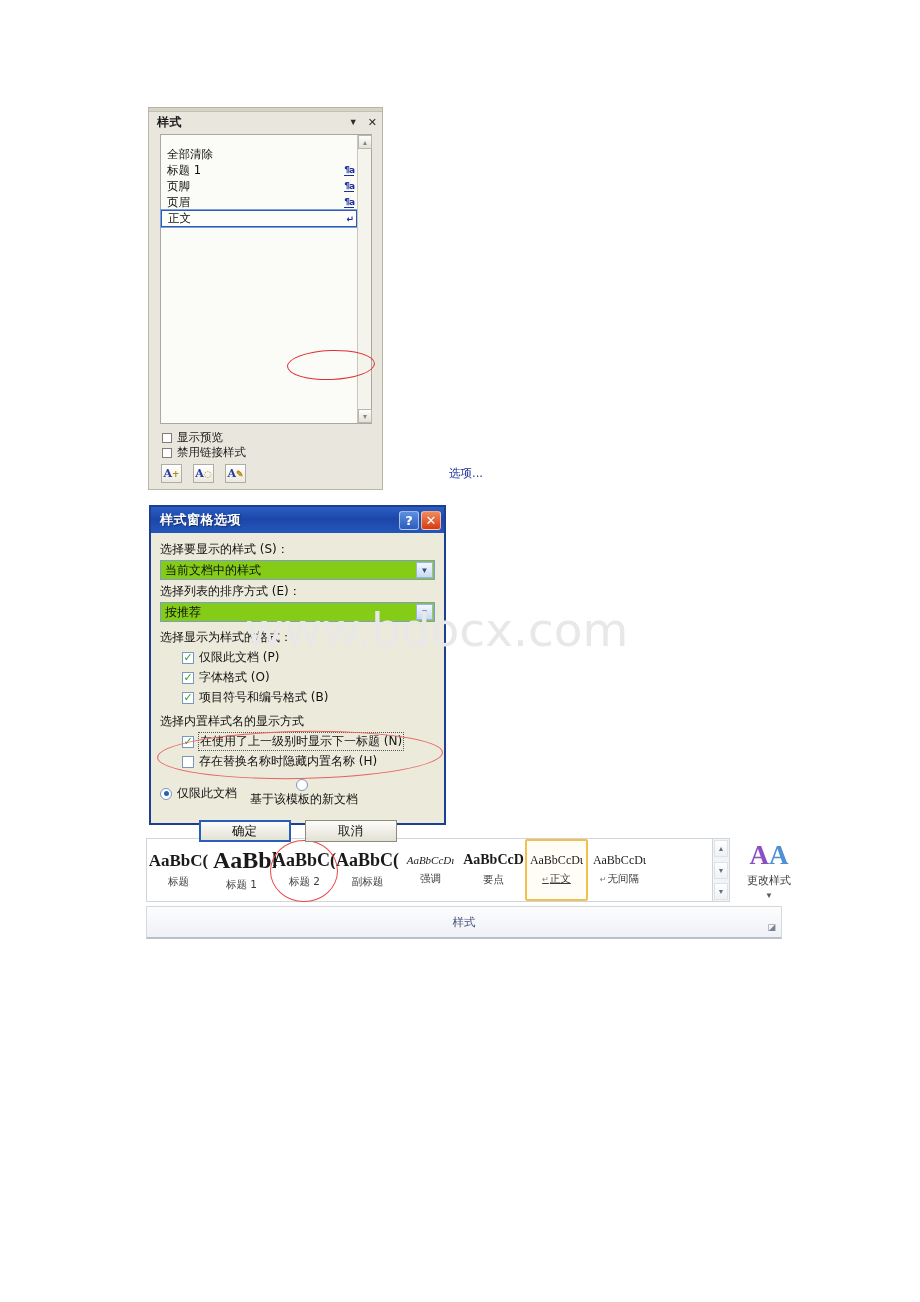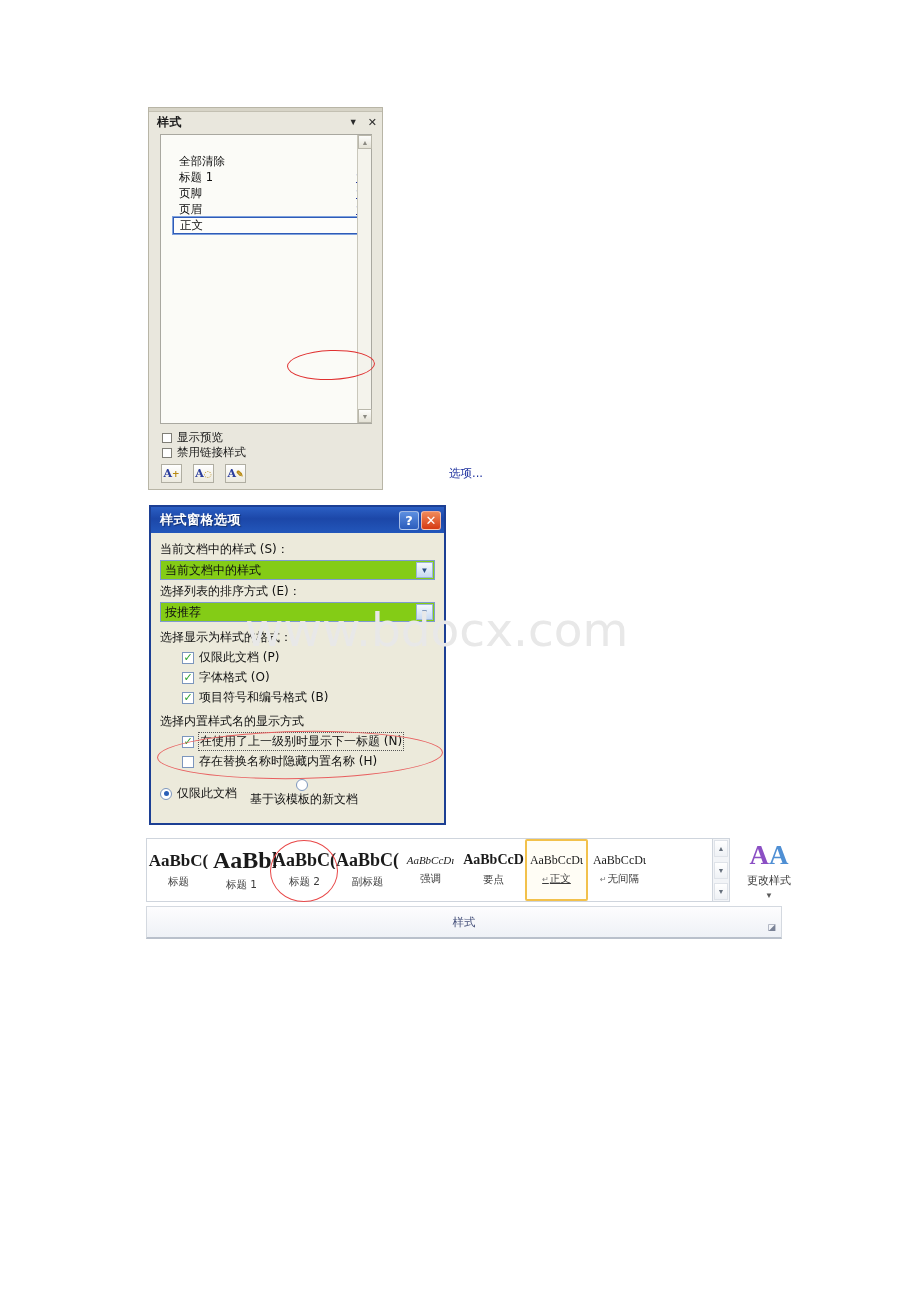--- a/index.html
+++ b/index.html
@@ -83,23 +83,23 @@
     left: 11px;
     top: 26px;
     width: 212px;
     height: 290px;
     background: #fbfbf7;
     border: 1px solid #a9a8a0;
     box-sizing: border-box;
   }
   .style-list-inner {
     position: absolute;
-    left: 12px; top: 0;
+    left: 0; top: 0;
     width: 196px;
-    padding-top: 18px;
+    padding-top: 11px;
   }
   .style-row {
     height: 16px;
     display: flex;
     align-items: center;
     padding: 0 3px 0 6px;
     box-sizing: border-box;
     font-size: 11.5px;
     color: #111;
     font-family: "DejaVu Sans", sans-serif;
@@ -617,21 +617,21 @@
 <div id="dialog">
   <div id="dialog-titlebar">
     <span id="dialog-title">样式窗格选项</span>
     <span class="tb-spacer"></span>
     <span class="titlebtn help">?</span>
     <span class="titlebtn close">✕</span>
   </div>
 
   <div id="dialog-body">
 
-    <div class="dlg-label">当前文档中的样式 (S)：</div>
+    <div class="dlg-label">选择要显示的样式 (S)：</div>
     <div class="dlg-combo">
       <span class="val">当前文档中的样式</span>
       <span class="arrow">▼</span>
     </div>
 
     <div class="dlg-label">选择列表的排序方式 (E)：</div>
     <div class="dlg-combo">
       <span class="val">按推荐</span>
       <span class="arrow">▼</span>
     </div>
@@ -666,20 +666,24 @@
       <span class="radio">
           <span class="dot"></span>
         </span>
       <span>仅限此文档</span>
       <span class="opt2">
         <span class="radio"></span>
         <span>基于该模板的新文档</span>
       </span>
     </div>
 
+    <div id="dlg-buttons">
+      <div class="dlg-btn default">确定</div>
+      <div class="dlg-btn">取消</div>
+    </div>
 
     <div id="dlg-ellipse"></div>
   </div>
 </div>
 
 <div id="ribbon">
 
   <div id="gallery-box">
     <div class="gal-item">
       <span class="sample s-title">AaBbC(</span>

